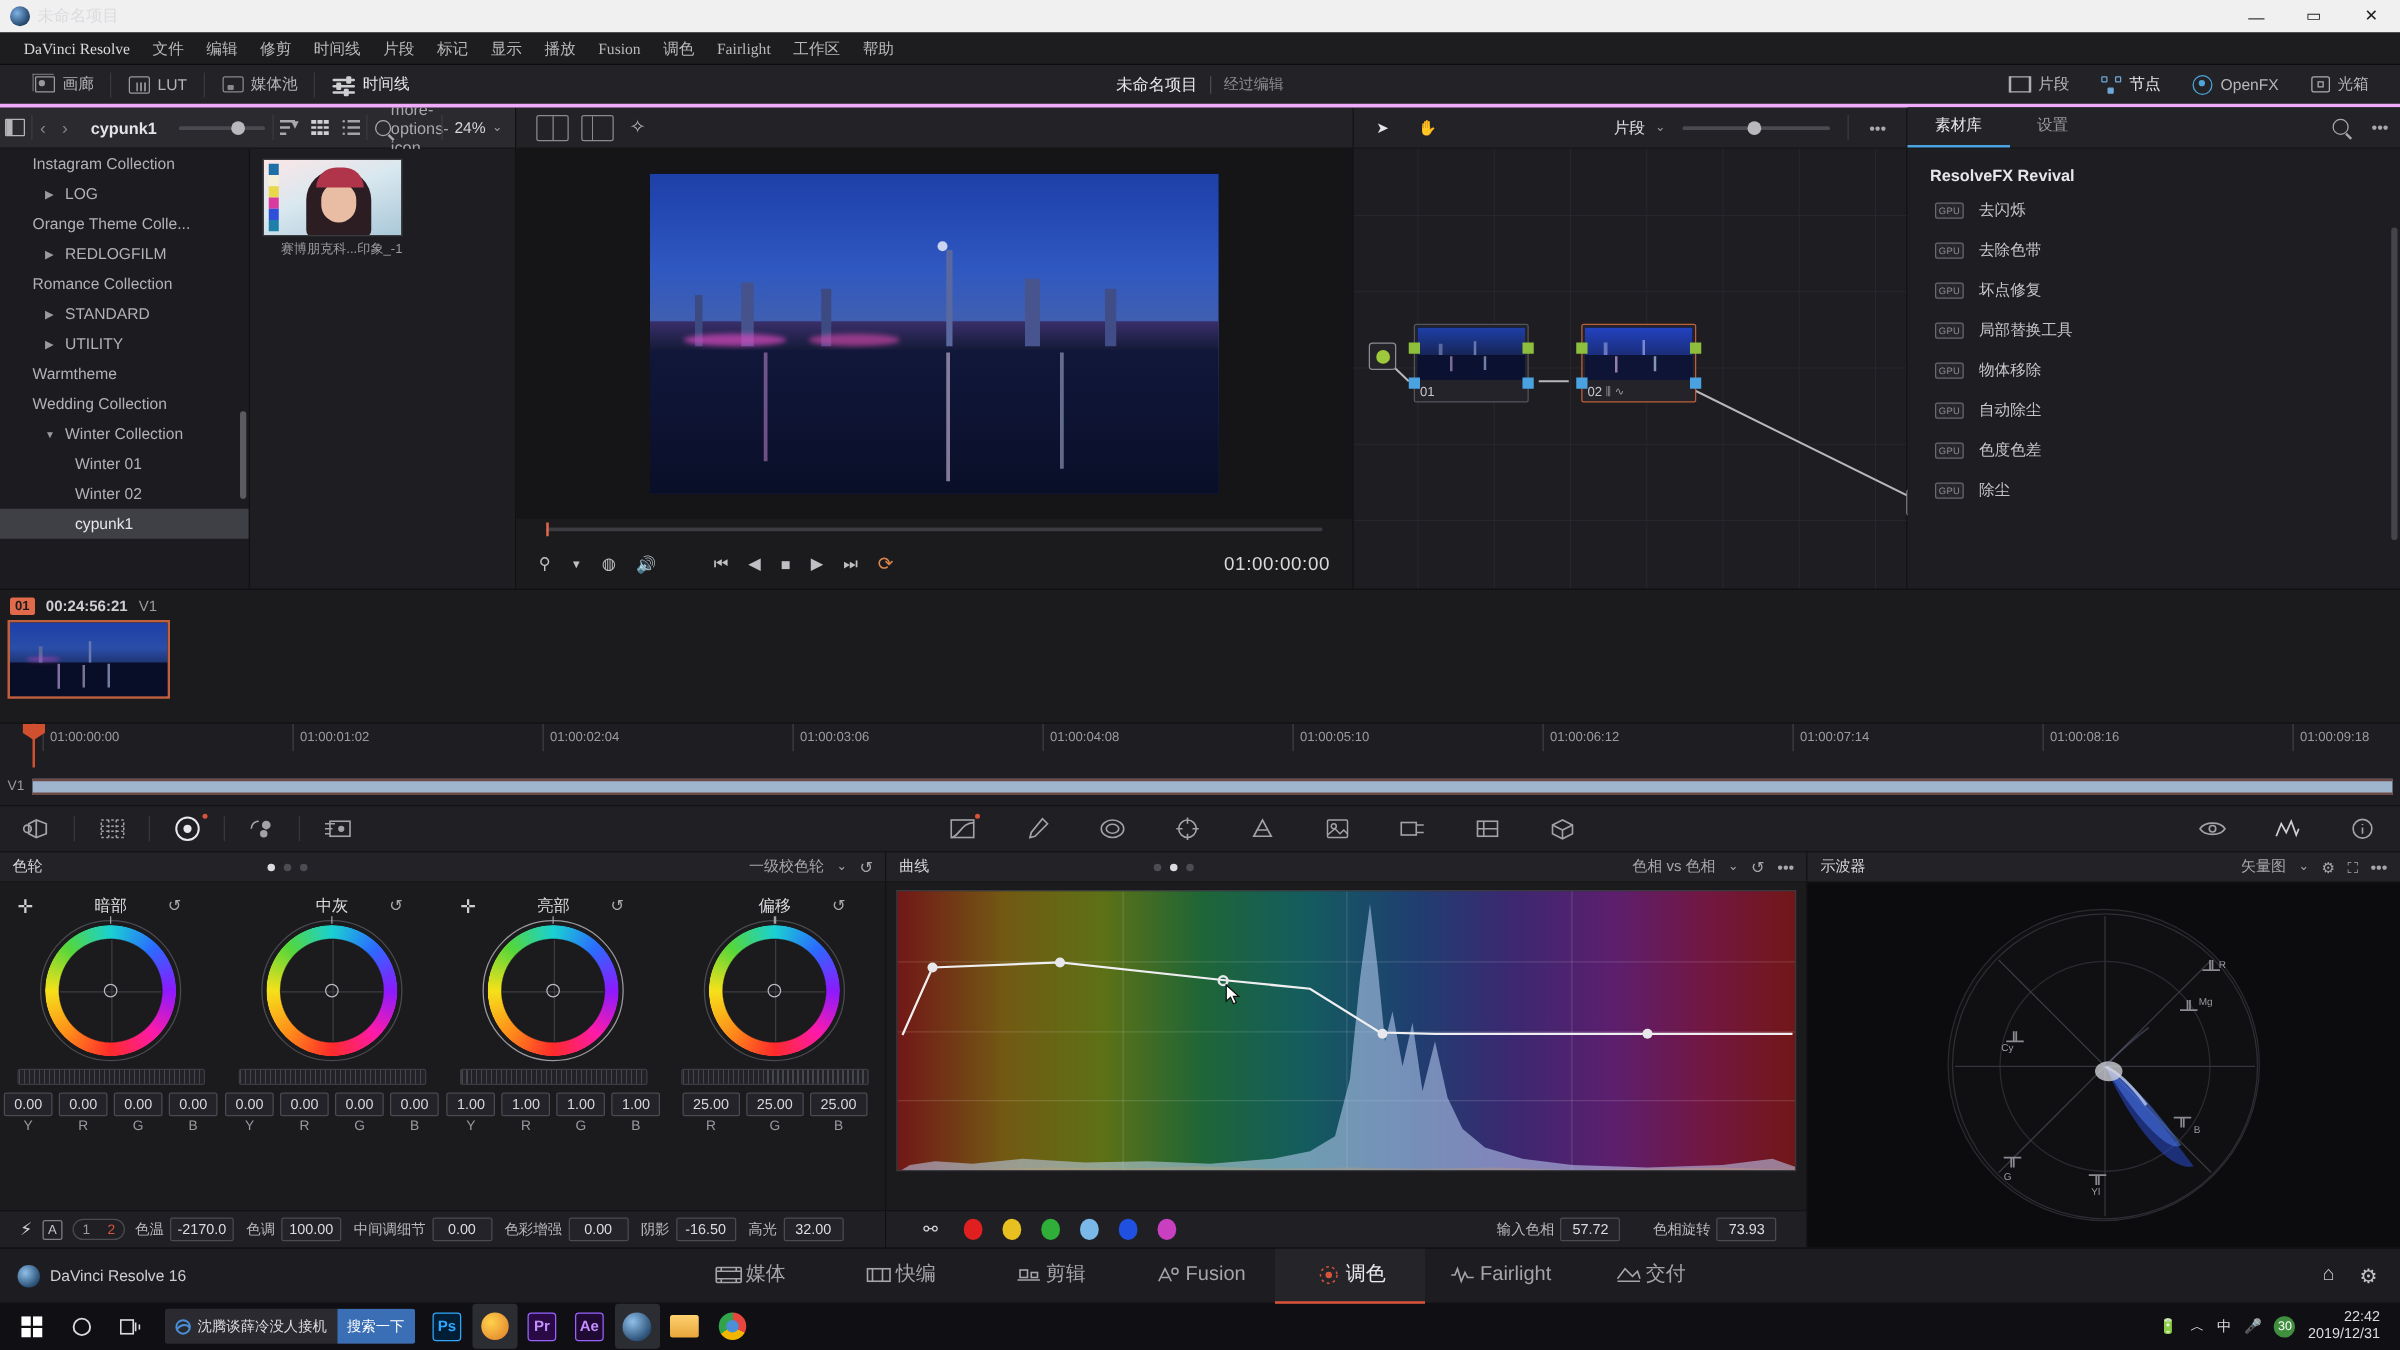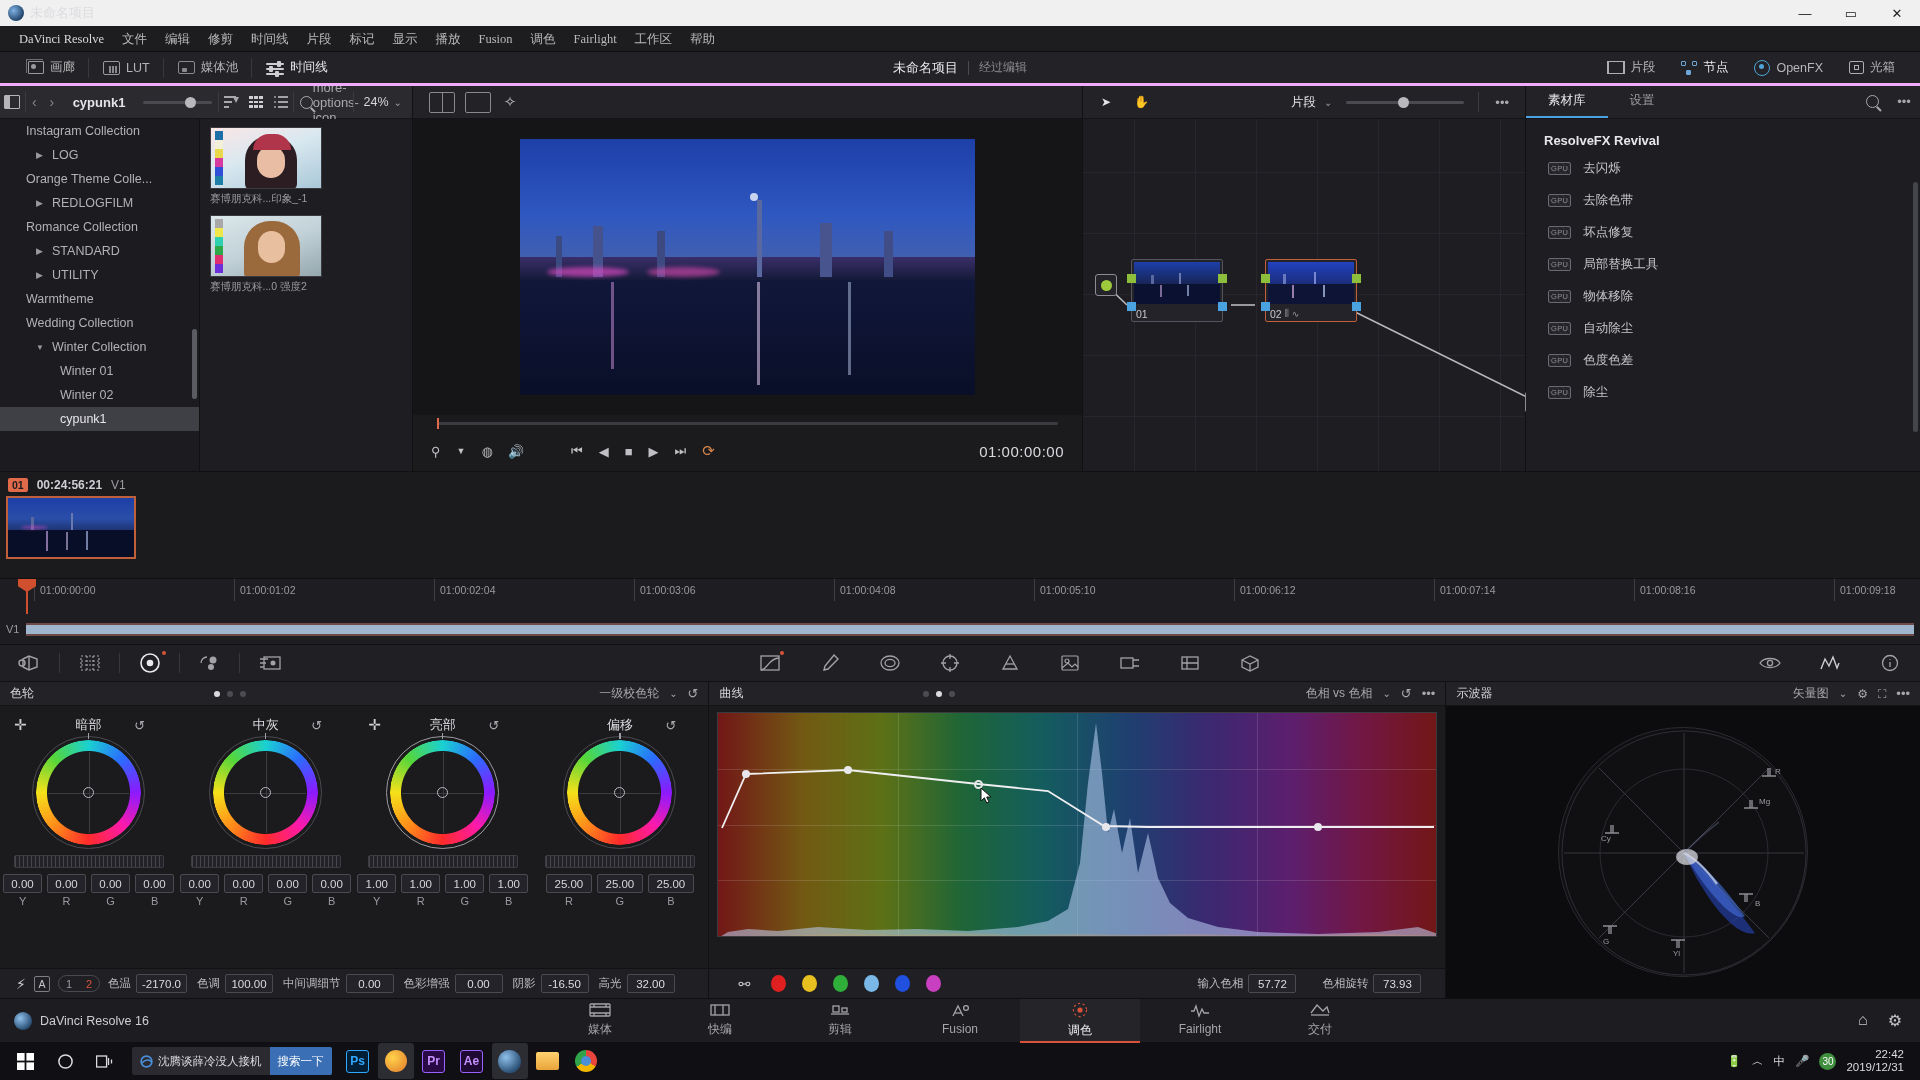--- a/index.html
+++ b/index.html
@@ -105,21 +105,21 @@
   .lutrow{ height:24px; display:flex; align-items:center; padding-left:26px; font-size:12.5px; color:#b2b2b6; position:relative;}
   .lutrow.sel{ background:#3f3f46; color:#e6e6e9; }
   .lutrow .caret{ position:absolute; left:36px; color:#9a9a9e; font-size:9px; }
   .lutrow.hasc{ padding-left:52px; }
   .lutrow.child{ padding-left:60px; }
   .lutscroll{position:absolute;right:2px;top:210px;width:5px;height:70px;background:#5b5b62;border-radius:3px;}
 
   .thumbs{ width:212px; background:#1e1e22; padding:8px 0 0 10px; overflow:hidden; }
   .thumb{ width:112px; margin-bottom:9px; }
   .thumb .img{ width:112px;height:62px;border:1px solid #3a3a40;position:relative;overflow:hidden;}
-  .thumb .cap{ font-size:10.5px;color:#9c9ca0;margin-top:3px;text-align:left;white-space:nowrap;overflow:hidden;}
+  .thumb .cap{ font-size:10.5px;color:#9c9ca0;margin-top:3px;text-align:right;white-space:nowrap;overflow:hidden;}
   .strip{position:absolute;left:4px;top:3px;bottom:3px;width:8px;display:flex;flex-direction:column;}
   .strip i{flex:1;}
 
   
   .viewer{ flex:1; display:flex; flex-direction:column; background:#1b1b1e; border-right:1px solid #111;}
   .vhead{ height:33px; background:#232327; display:flex;align-items:center;gap:10px;padding-left:16px;border-bottom:1px solid #141416;}
   .vhb{width:26px;height:21px;border:1.3px solid #89898e;border-radius:2px;position:relative;}
   .vhb.split::after{content:"";position:absolute;left:50%;top:0;bottom:0;width:1.3px;background:#89898e;}
   .vhb.grid3{background:
       linear-gradient(to right,transparent 32%, #89898e 32% 33.5%, transparent 33.5% 65%, #89898e 65% 66.5%, transparent 66.5%);}
@@ -255,22 +255,22 @@
   
   .scopes{ width:484px; display:flex;flex-direction:column; }
   .scopebody{flex:1;display:flex;align-items:center;justify-content:center;background:#0c0c0e;}
   .vectorscope{width:250px;height:250px;border-radius:50%;position:relative;background:#101013;border:1px solid #2a2a30;}
 
   
   .pagebar{flex:0 0 44px;background:#1d1d21;border-top:1px solid #0f0f11;display:flex;align-items:center;position:relative;}
   .pb-left{display:flex;align-items:center;gap:8px;padding-left:14px;font-size:12.5px;color:#cfcfd3;}
   .pb-logo{width:18px;height:18px;border-radius:50%;background:radial-gradient(circle at 35% 35%,#8fc0ea,#2b5076 70%);}
   .pb-center{position:absolute;left:50%;transform:translateX(-50%);display:flex;}
-  .pgtab{width:120px;height:44px;display:flex;flex-direction:column;align-items:center;justify-content:center;gap:3px;
-      color:#a4a4a9;font-size:12px;border-bottom:2px solid transparent;}
+  .pgtab{width:120px;height:44px;display:flex;flex-direction:row;align-items:center;justify-content:center;gap:3px;
+      color:#a4a4a9;font-size:16px;border-bottom:2px solid transparent;}
   .pgtab.on{color:#eaeaee;background:#242429;border-bottom-color:#d9533a;}
   .pb-right{margin-left:auto;display:flex;gap:20px;padding-right:18px;color:#c3c3c8;font-size:16px;}
 
   
   .taskbar{flex:0 0 38px;background:#101014;display:flex;align-items:center;padding:0 6px;gap:2px;}
   .tb-btn{width:38px;height:38px;display:flex;align-items:center;justify-content:center;color:#dcdce0;font-size:15px;}
   .tb-search{display:flex;align-items:center;height:28px;background:#2a2a30;border-radius:2px;margin:0 6px;overflow:hidden;}
   .tb-search .l{display:flex;align-items:center;gap:5px;padding:0 8px;font-size:11.5px;color:#dcdce0;}
   .tb-search .r{background:#3b6fb5;color:#fff;font-size:11.5px;padding:0 8px;height:28px;display:flex;align-items:center;}
   .tapp{width:36px;height:36px;display:flex;align-items:center;justify-content:center;border-radius:3px;position:relative;}
@@ -481,35 +481,20 @@
               <div class="strip">
                   <i style="background:#1e6fa8"></i>
                   <i style="background:#f2f0d8"></i>
                   <i style="background:#e8d84a"></i>
                   <i style="background:#d83aa0"></i>
                   <i style="background:#2f4fd8"></i>
                   <i style="background:#1e7fa8"></i>
                 </div>
             </div>
             <div class="cap">赛博朋克科...印象_-1</div>
-          </div>
-          <div class="thumb">
-            <div class="img" style="background:linear-gradient(160deg,#dce8ec 0%,#c2d2d8 50%,#95a8ae 100%)">
-              <div style="position:absolute;left:33px;top:5px;width:56px;height:58px;border-radius:26px 26px 6px 6px;background:#9a6a3c"></div>
-              <div style="position:absolute;left:47px;top:15px;width:27px;height:32px;border-radius:14px;background:#e8c0a0"></div>
-              <div class="strip">
-                  <i style="background:#a8a8a8"></i>
-                  <i style="background:#f0e84a"></i>
-                  <i style="background:#2fd0b0"></i>
-                  <i style="background:#2fa84a"></i>
-                  <i style="background:#e02f70"></i>
-                  <i style="background:#6a2fd8"></i>
-                </div>
-            </div>
-            <div class="cap">赛博朋克科...0 强度2</div>
           </div>
         </div>
       </div>
     </div>
 
     <div class="viewer">
       <div class="vhead">
         <div class="vhb split"></div>
         <div class="vhb grid3"></div>
         <div class="ic-wand">✧</div>

